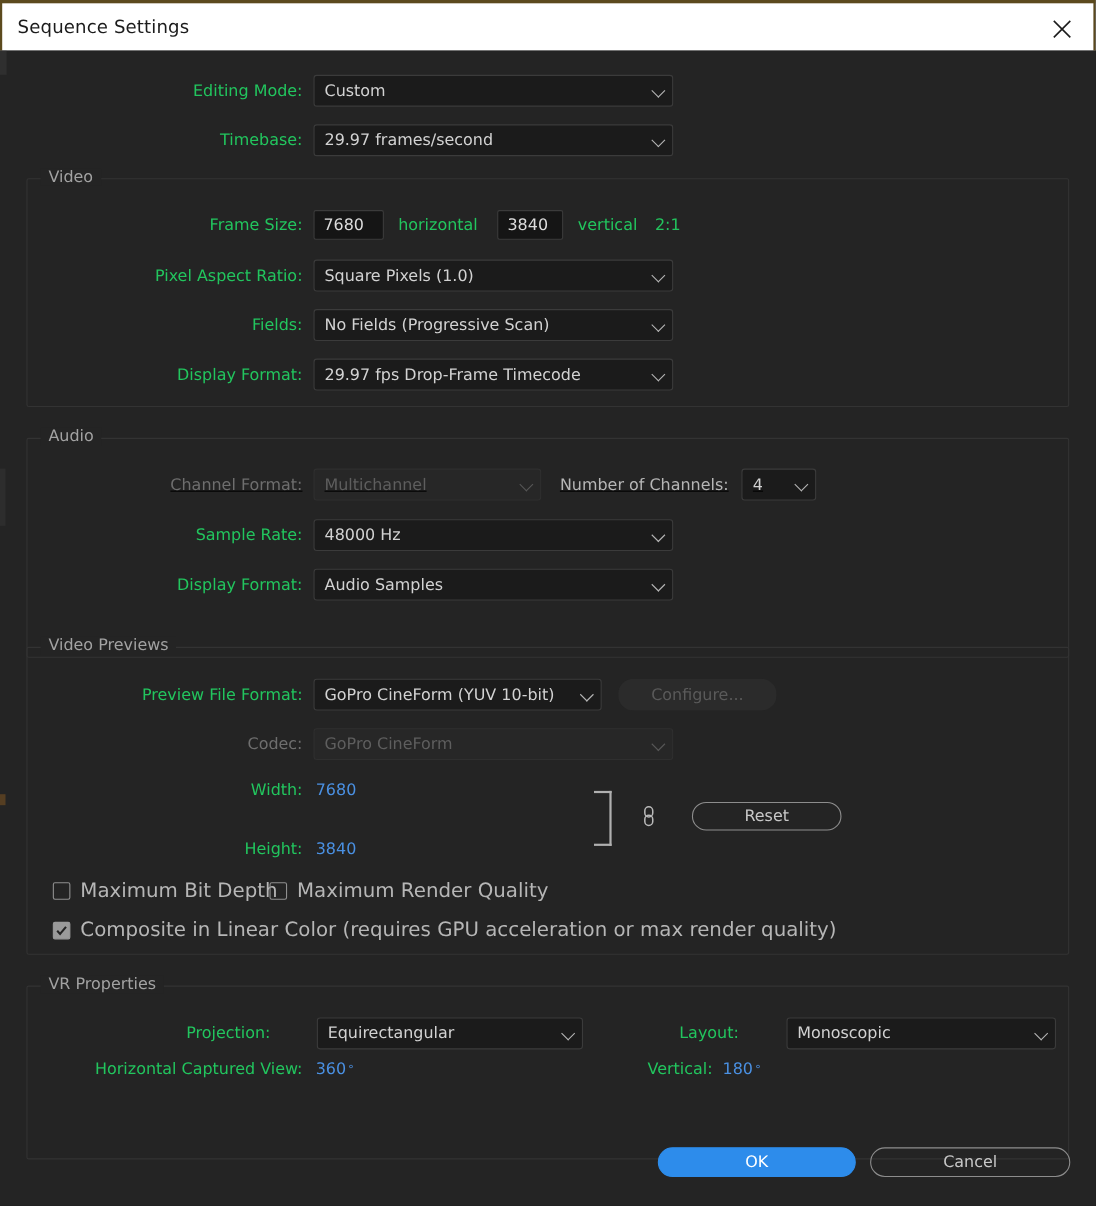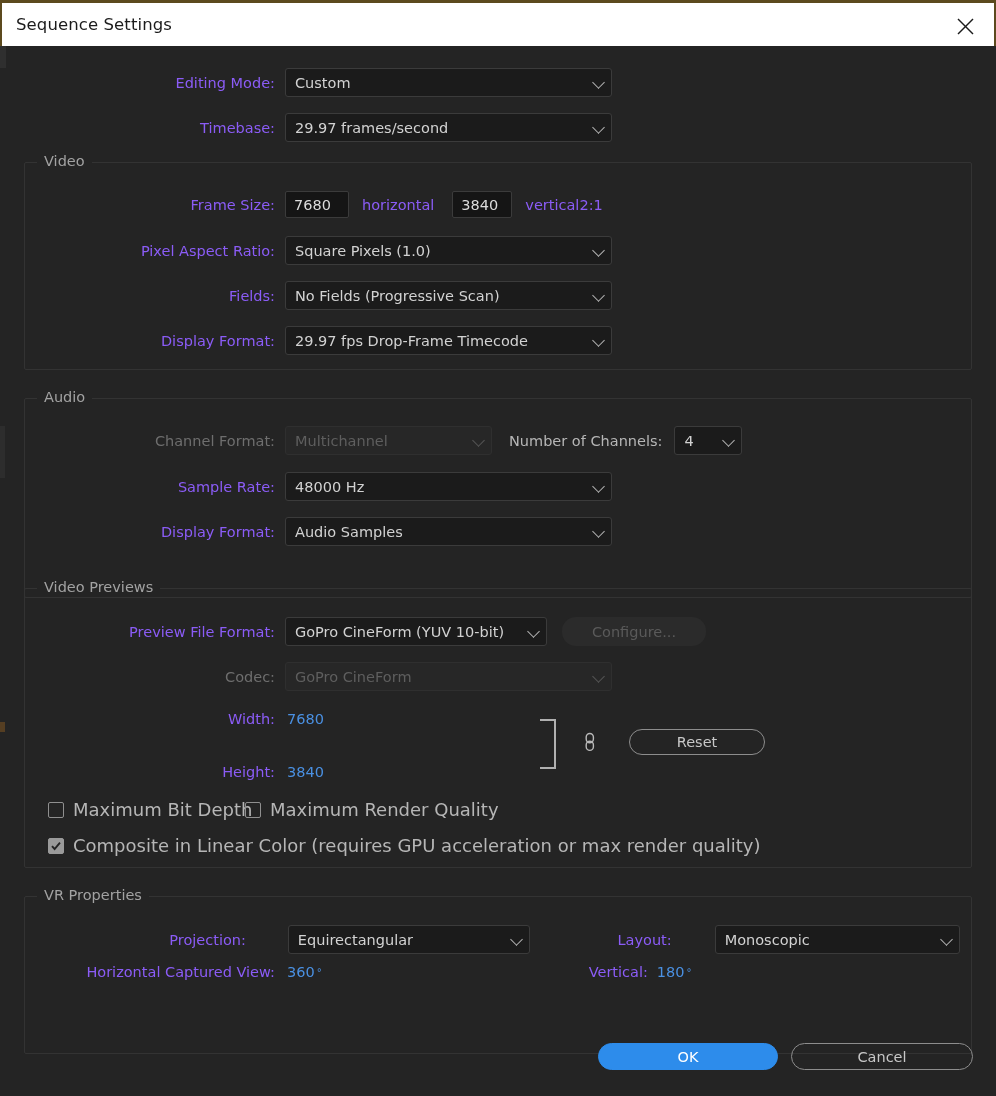--- a/index.html
+++ b/index.html
@@ -45,21 +45,21 @@
     position: absolute; left: 0; top: 46px;
     width: 996px; height: 1050px;
     background: #242424;
   }
 
   
   .artifact { position: absolute; background: #3a3a3a; }
 
   .row { display: flex; align-items: center; }
   .lbl {
-    color: #8b5cf6;
+    color: #22c55e;
     font-size: 14.5px;
     text-align: right;
     white-space: nowrap;
   }
   .lbl.dim { color: #6e6e6e; }
 
   
   .sel {
     position: relative;
     height: 29px;
@@ -215,21 +215,21 @@
     <div class="group" style="left:24px; top:116px; width:948px; height:208px;">
       <div class="group-legend">Video</div>
     </div>
 
     <div class="row" style="position:absolute; left:0; top:145px; width:700px;">
       <div class="lbl" style="width:285px; padding-right:10px;">Frame Size:</div>
       <div class="inp" style="width:64px; justify-content:flex-start;">7680</div>
       <div class="lbl" style="width:auto; margin-left:13px; text-align:left;">horizontal</div>
       <div class="inp" style="width:60px; margin-left:18px; justify-content:flex-start;">3840</div>
       <div class="lbl" style="width:auto; margin-left:13px; text-align:left;">vertical</div>
-      <div class="lbl" style="width:auto; margin-left:0; text-align:left;">2:1</div>
+      <div class="lbl" style="width:auto; margin-left:16px; text-align:left;">2:1</div>
     </div>
 
     <div class="row" style="position:absolute; left:0; top:190px; width:640px;">
       <div class="lbl" style="width:285px; padding-right:10px;">Pixel Aspect Ratio:</div>
       <div class="sel" style="width:327px;">
         <span>Square Pixels (1.0)</span>
         <span class="chev"></span>
       </div>
     </div>
 
@@ -246,21 +246,21 @@
       <div class="sel" style="width:327px;">
         <span>29.97 fps Drop-Frame Timecode</span>
         <span class="chev"></span>
       </div>
     </div>
 
     <div class="group" style="left:24px; top:352px; width:948px; height:200px;">
       <div class="group-legend">Audio</div>
     </div>
 
-    <div class="row" style="position:absolute; left:0; top:380px; width:760px;">
+    <div class="row" style="position:absolute; left:0; top:380px; width:760px;text-decoration:underline;">
       <div class="lbl dim" style="width:285px; padding-right:10px;">Channel Format:</div>
       <div class="sel disabled" style="width:207px;">
         <span>Multichannel</span>
         <span class="chev"></span>
       </div>
       <div class="lbl" style="width:auto; margin-left:17px; text-align:left; color:#b6b6b6;">Number of Channels:</div>
       <div class="sel" style="width:68px; margin-left:12px;">
         <span>4</span>
         <span class="chev"></span>
       </div>

